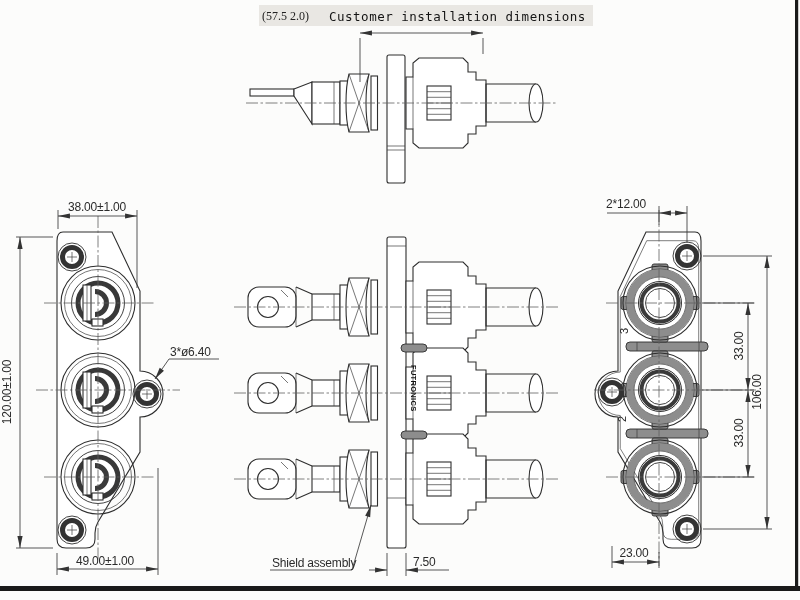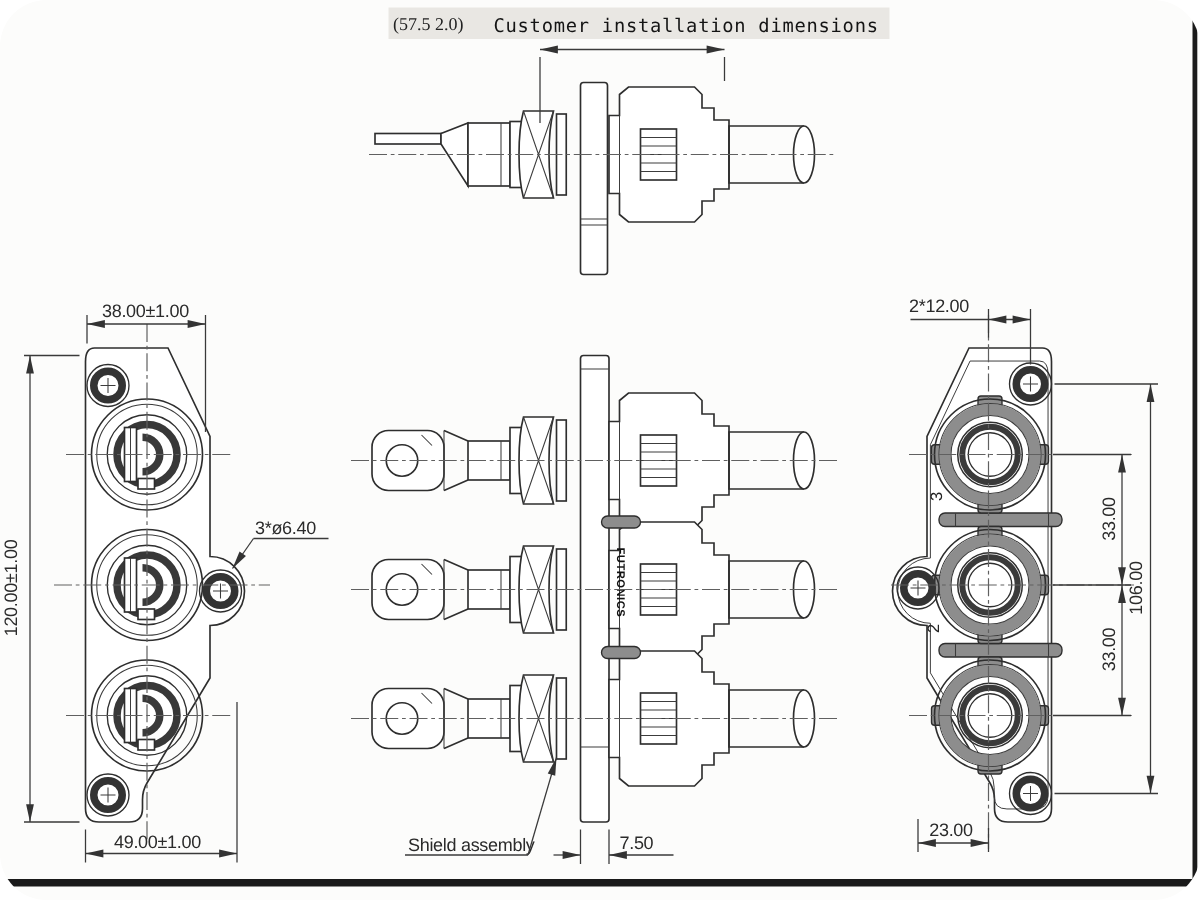--- a/index.html
+++ b/index.html
@@ -1,17 +1,17 @@
 <!DOCTYPE html>
 <html><head>
 <meta charset="utf-8">
 <style>
   html,body{margin:0;padding:0;background:#fff;}
   .stage{position:relative;width:800px;height:600px;background:#fcfcfb;overflow:hidden;
-         font-family:"Liberation Sans",sans-serif;border-radius:31px;}
+         font-family:"Liberation Sans",sans-serif;}
   svg{display:block}
   svg text{font-family:"Liberation Sans",sans-serif;}
   .dim{font-size:12px;fill:#2b2b2b;letter-spacing:-0.2px;}
   .title-mono{font-family:"DejaVu Sans Mono",monospace;font-size:12.5px;letter-spacing:0.5px;fill:#141414;}
   .title-ref{font-family:"Liberation Serif",serif;font-size:12px;fill:#222;}
   .brand{font-size:7.5px;letter-spacing:0.3px;fill:#111;font-weight:bold;}
   .pos{font-size:11px;fill:#222;}
   .ln{stroke:#2e2e2e;stroke-width:1.1;fill:none;}
   .lnf{stroke:#2e2e2e;stroke-width:1.1;fill:#fff;}
   .thin{stroke:#3c3c3c;stroke-width:0.7;fill:none;}

